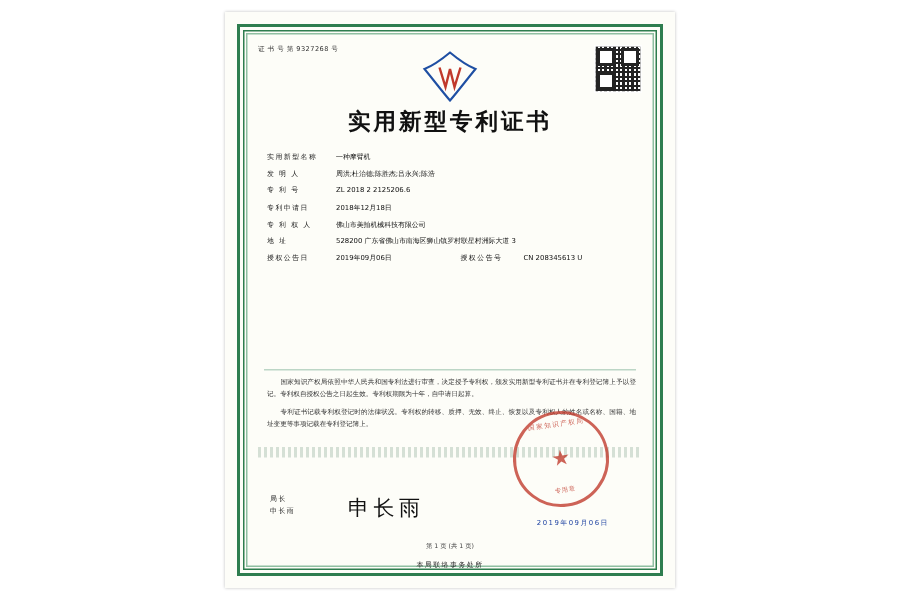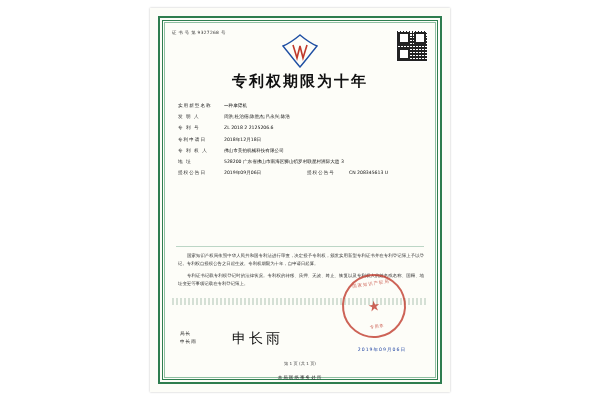--- a/index.html
+++ b/index.html
@@ -279,21 +279,21 @@
       <span class="qr-corner3"></span>
     </div>
 
     <div class="logo">
       <svg viewBox="0 0 42 34" width="42" height="34" aria-hidden="true">
         <path d="M21 1 C27 6, 33 10, 38 12 C33 18, 27 26, 21 33 C15 26, 9 18, 4 12 C9 10, 15 6, 21 1 Z" fill="none" stroke="#1f4fa3" stroke-width="1.4"></path>
         <path d="M14 11 L18 24 L21 12 L24 24 L28 11" fill="none" stroke="#c0392b" stroke-width="1.6"></path>
       </svg>
     </div>
 
-    <div class="title">专利权期限为十年</div>
+    <div class="title">实用新型专利证书</div>
 
     <div class="fields">
       <div class="field-row">
         <span class="field-label">实用新型名称</span>
         <span class="field-value">一种摩臂机</span>
       </div>
       <div class="field-row">
         <span class="field-label">发 明 人</span>
         <span class="field-value">周洪;杜治德;陈胜杰;吕永兴;陈浩</span>
       </div>

